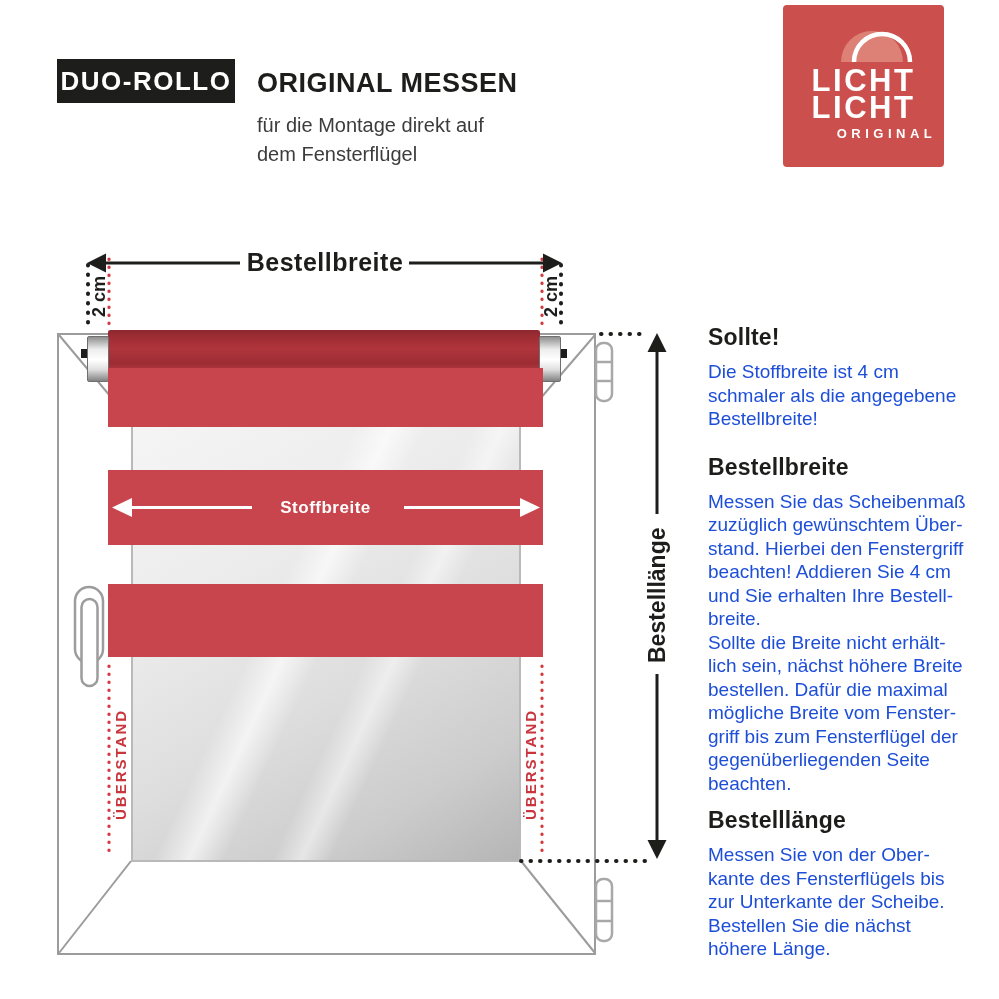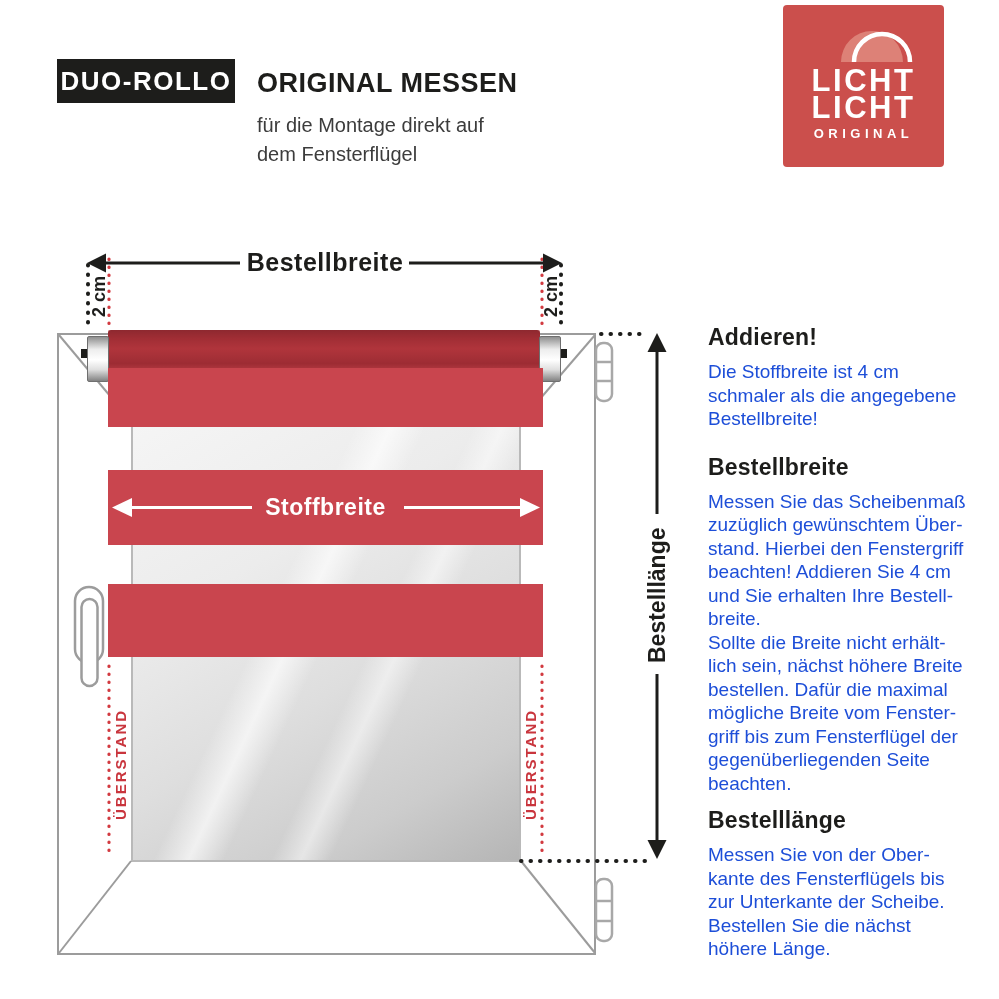--- a/index.html
+++ b/index.html
@@ -14,21 +14,21 @@
     left:57px;top:59px;width:178px;height:44px;background:#1d1d1b;color:#ffffff;
     display:flex;align-items:center;justify-content:center;
     font-size:26px;font-weight:700;letter-spacing:1.5px;
   }
   .page-title{left:257px;top:68px;font-size:27px;font-weight:700;letter-spacing:0.5px;color:#1d1d1b;}
   .page-subtitle{left:257px;top:111px;font-size:20px;line-height:28.5px;color:#3c3c3c;white-space:pre-line;}
 
   
   .logo{left:783px;top:5px;width:161px;height:162px;background:#cb4f4c;border-radius:4px;}
   .logo-word{left:0;width:161px;text-align:center;color:#ffffff;font-weight:700;font-size:31px;letter-spacing:2.5px;}
-  .logo-sub{left:0;top:121px;width:161px;text-align:center;color:#ffffff;font-weight:600;font-size:13px;letter-spacing:4.5px;}
+  .logo-sub{left:0;top:121px;width:161px;text-align:center;color:#ffffff;font-weight:600;font-size:13px;letter-spacing:4.5px;padding-left:23px;}
 
   
   .frame{left:57px;top:333px;width:539px;height:622px;border:2.5px solid #9c9c9c;background:#ffffff;box-sizing:border-box;}
   .glass{
     left:131px;top:420px;width:390px;height:442px;box-sizing:border-box;border:2px solid #b9b9b9;
     background:
       linear-gradient(115deg, rgba(255,255,255,0) 38%, rgba(255,255,255,0.65) 44%, rgba(255,255,255,0) 50%,
                               rgba(255,255,255,0) 58%, rgba(255,255,255,0.5) 63%, rgba(255,255,255,0) 68%),
       linear-gradient(150deg,#f5f5f5 0%,#ececec 32%,#dedede 58%,#cccccc 82%,#b5b5b5 100%);
   }
@@ -55,21 +55,21 @@
   .stripe-3{top:584px;height:73px;}
 
   
   .order-width-label{left:88px;top:248px;width:474px;text-align:center;font-size:25px;font-weight:700;letter-spacing:0.5px;color:#1d1d1b;}
   .vtext{writing-mode:vertical-rl;transform:rotate(180deg);display:flex;align-items:center;justify-content:center;}
   .two-cm{width:28px;height:58px;top:267px;font-size:18px;font-weight:600;color:#1d1d1b;}
   .two-cm-left{left:85px;}
   .two-cm-right{left:537px;}
   .fabric-width-label{
     left:0;top:0;width:100%;height:100%;display:flex;align-items:center;justify-content:center;
-    color:#ffffff;font-size:23px;font-weight:700;letter-spacing:0.5px;
+    color:#ffffff;font-size:17px;font-weight:700;letter-spacing:0.5px;
   }
   .order-length-label{left:631px;top:517px;width:52px;height:156px;font-size:23px;font-weight:700;color:#1d1d1b;}
   .overhang{width:26px;height:152px;top:688px;font-size:15px;font-weight:700;letter-spacing:2px;color:#c9353d;}
   .overhang-left{left:107px;}
   .overhang-right{left:517px;}
 
   
   .instructions{left:708px;top:324px;width:288px;}
   .instructions h3{margin:0 0 9px 0;font-size:23px;font-weight:700;color:#1d1d1b;letter-spacing:0.2px;}
   .instructions p{margin:0;font-size:19px;line-height:23.5px;color:#1d4ed8;white-space:pre-line;}
@@ -178,21 +178,21 @@
 
   <div class="abs order-width-label">Bestellbreite</div>
   <div class="abs vtext two-cm two-cm-left">2 cm</div>
   <div class="abs vtext two-cm two-cm-right">2 cm</div>
   <div class="abs vtext order-length-label">Bestelllänge</div>
   <div class="abs vtext overhang overhang-left">ÜBERSTAND</div>
   <div class="abs vtext overhang overhang-right">ÜBERSTAND</div>
 
   <div class="abs instructions">
     <section>
-      <h3>Addieren!</h3>
+      <h3>Sollte!</h3>
       <p>Die Stoffbreite ist 4 cm
 schmaler als die angegebene
 Bestellbreite!</p>
     </section>
     <section class="mt-lg">
       <h3>Bestellbreite</h3>
       <p>Messen Sie das Scheibenmaß
 zuzüglich gewünschtem Über-
 stand. Hierbei den Fenstergriff
 beachten! Addieren Sie 4 cm

